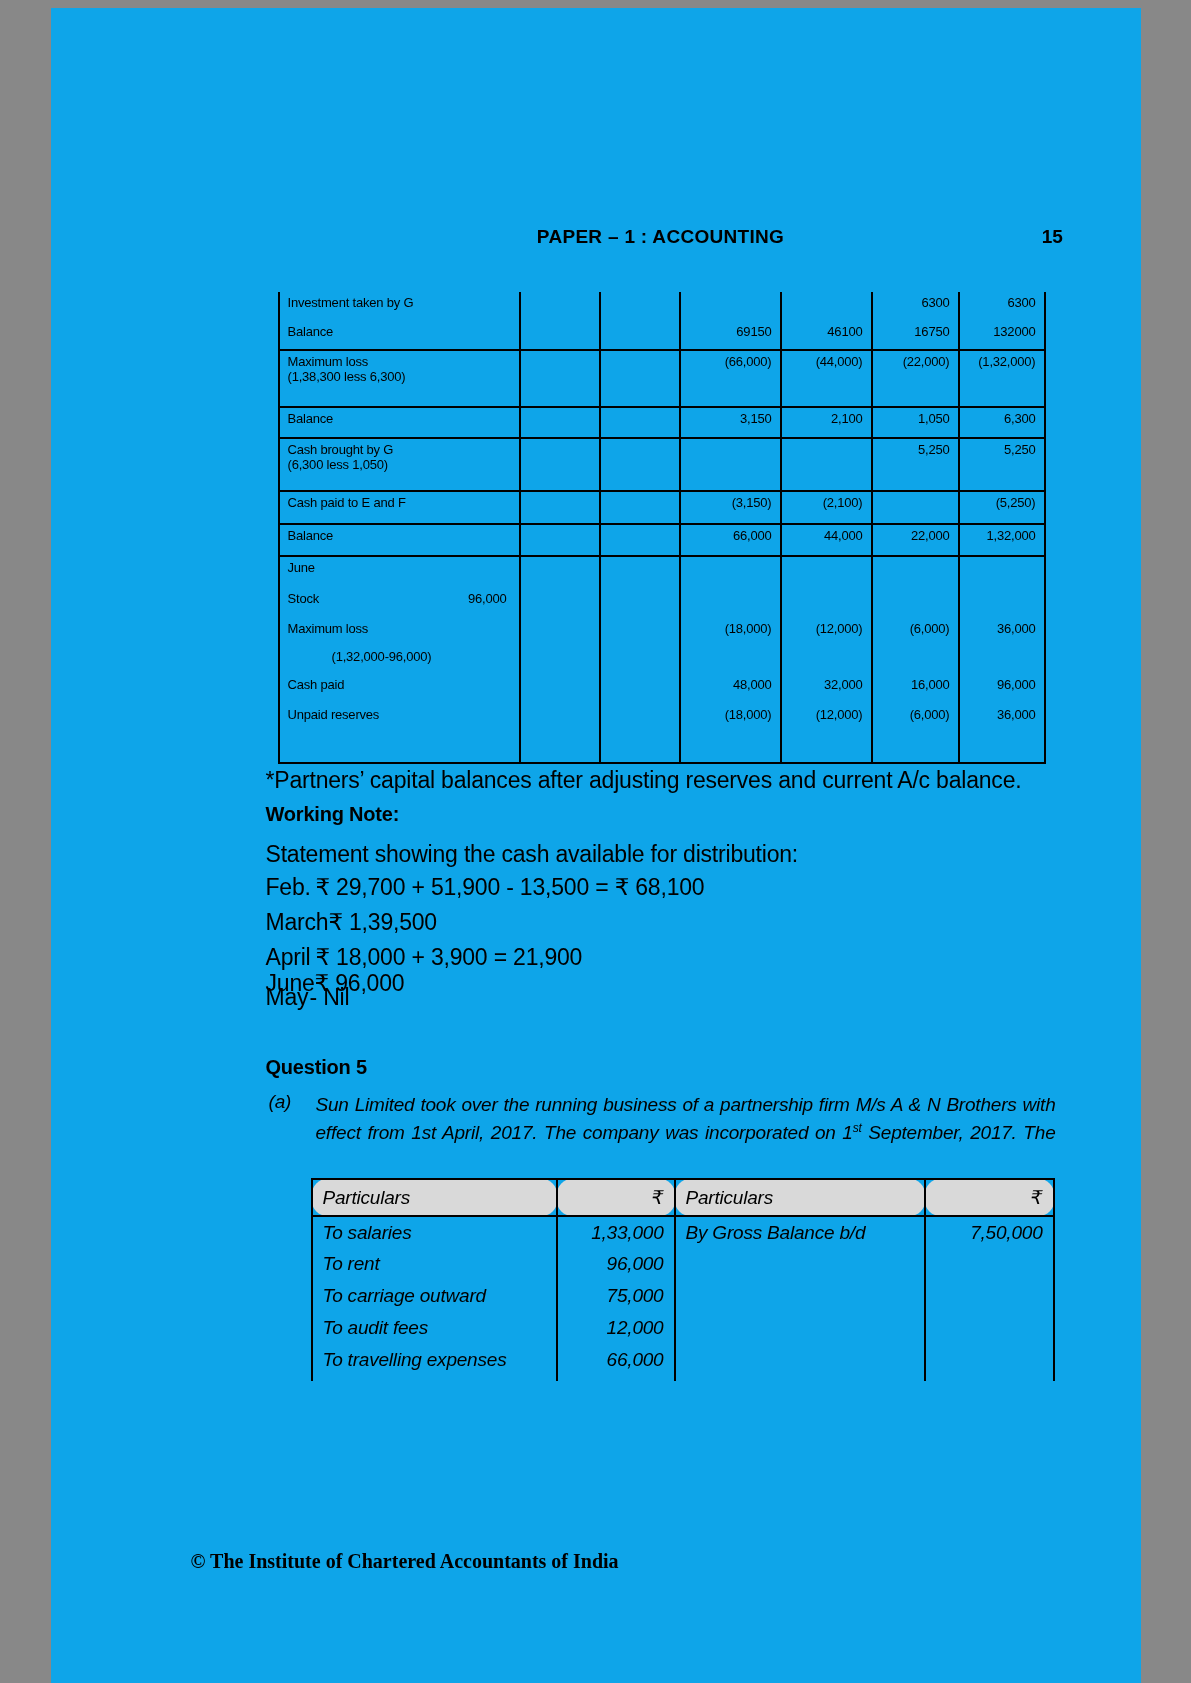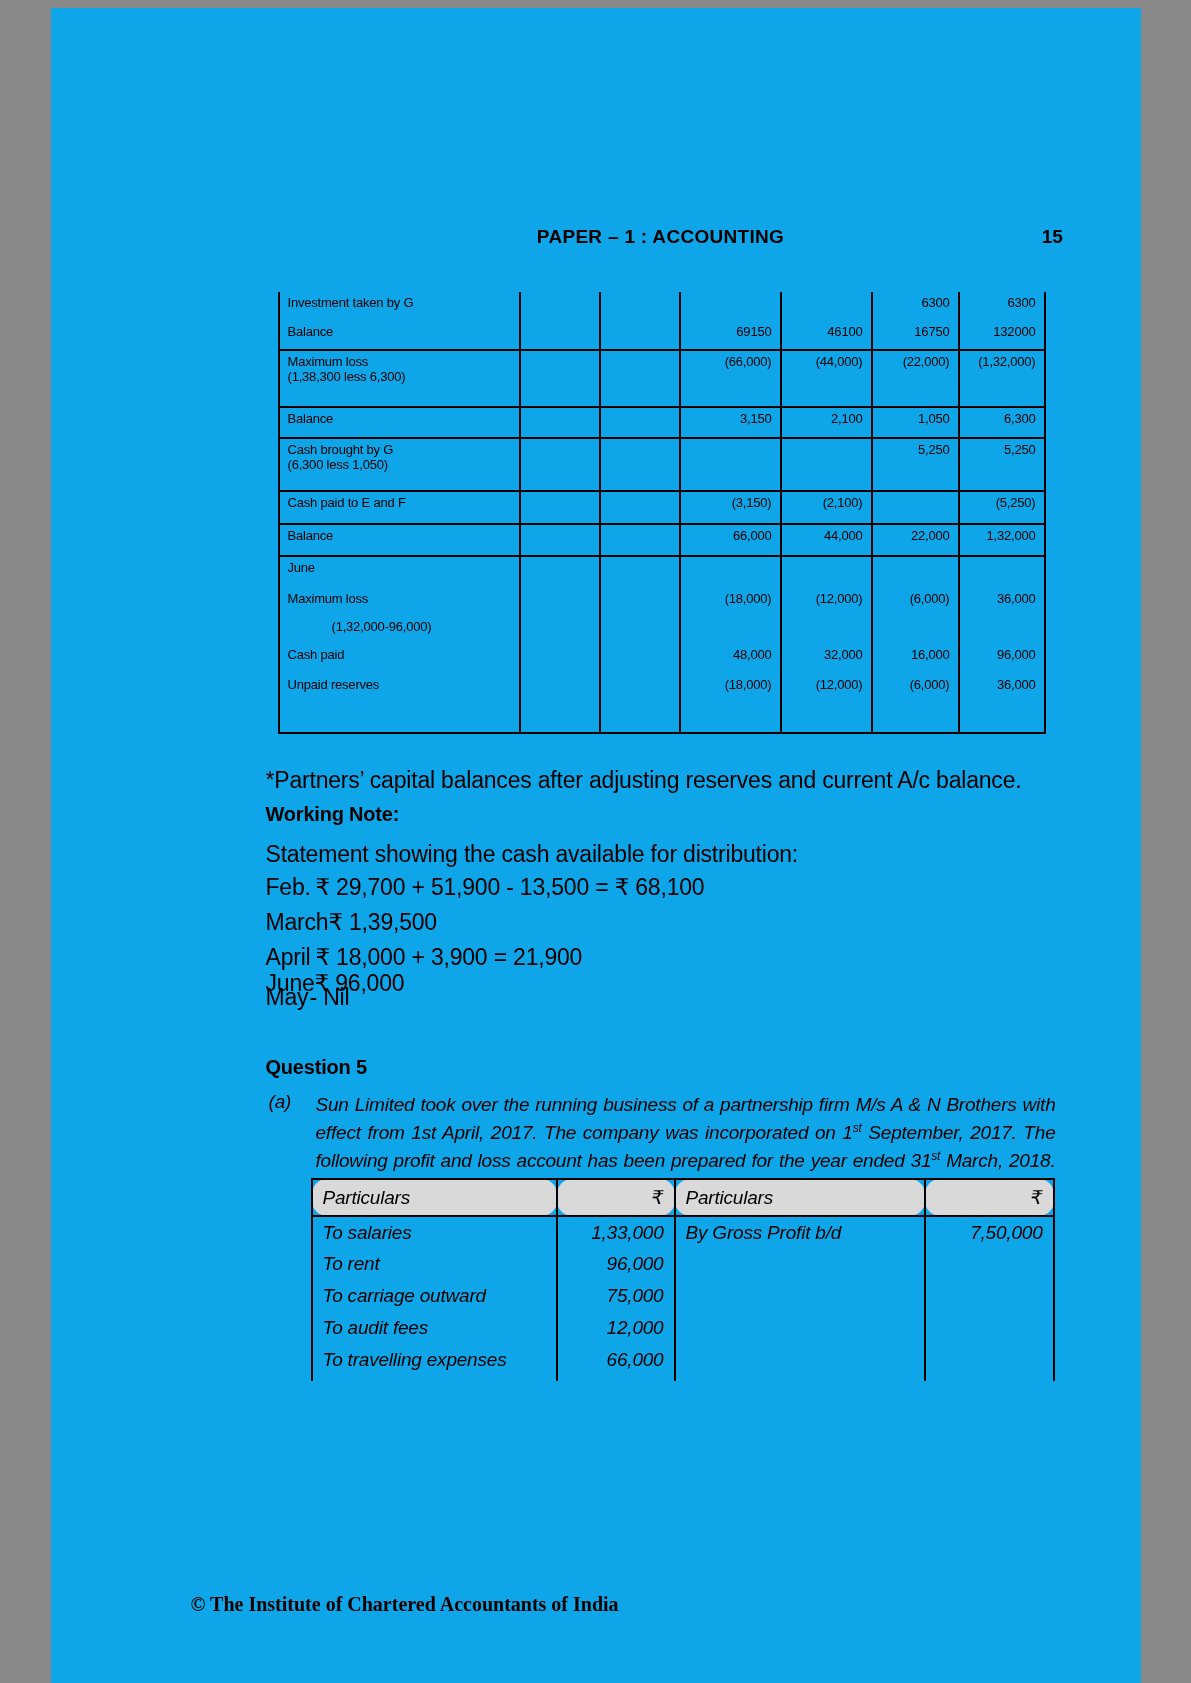--- a/index.html
+++ b/index.html
@@ -51,21 +51,21 @@
     border-collapse:collapse; table-layout:fixed;
     font-size:19px; font-style:italic; }
   table.t2 td, table.t2 th { border-left:2px solid #000; border-right:2px solid #000;
     vertical-align:middle; padding:0 10px; font-weight:normal; text-align:left;border-radius:15px; }
   table.t2 tr.thead th { background:#d9d9d9; border:2px solid #000; height:37px; }
   table.t2 td { height:32px; }
   table.t2 .amt, table.t2 th.amt { text-align:right; }
   table.t2 tr.stub td { height:5px; }
 
   
-  .footer { left:140px; top:1585px; font-family:"Liberation Serif","DejaVu Serif",serif;
+  .footer { left:140px; top:1542px; font-family:"Liberation Serif","DejaVu Serif",serif;
     font-weight:bold; font-size:20px; letter-spacing:0; }
 </style>
 </head>
 <body>
 
 <div class="page">
 
   <div class="abs doc-header">PAPER – 1 : ACCOUNTING</div>
   <div class="abs page-num">15</div>
 
@@ -152,20 +152,34 @@
 
     <tr style="height:32px">
       <td class="lbl">June</td>
       <td></td>
           <td></td>
       <td></td>
           <td></td>
           <td></td>
           <td></td>
     </tr>
+    <tr style="height:30px">
+      <td class="lbl">
+        <div class="stockline">
+          <span>Stock</span>
+          <span>96,000</span>
+        </div>
+      </td>
+      <td></td>
+          <td></td>
+      <td></td>
+          <td></td>
+          <td></td>
+          <td></td>
+    </tr>
     <tr style="height:28px">
       <td class="lbl">Maximum loss</td>
       <td></td>
           <td></td>
       <td class="num"><span class="u">(18,000)</span></td>
       <td class="num"><span class="u">(12,000)</span></td>
       <td class="num"><span class="u">(6,000)</span></td>
       <td class="num"><span class="u">36,000</span></td>
     </tr>
     <tr style="height:28px">
@@ -227,41 +241,40 @@
   </div>
   <div class="abs note-line" style="top:962px">
     <span class="month-label" style="min-width:46px">June</span><span>₹ 96,000</span>
   </div>
 
   <div class="abs q5-head">Question 5</div>
   <div class="abs q5-label">(a)</div>
   <div class="abs q5-para">
     <div class="pline" style="display:block; text-align:justify; text-align-last:justify;">Sun Limited took over the running business of a partnership firm M/s A &amp; N Brothers with</div>
     <div class="pline" style="display:block; text-align:justify; text-align-last:justify;"><span>effect from 1st April, 2017. The company was incorporated on 1</span><sup>st</sup><span> September, 2017. The</span></div>
-    <div class="pline" style="display:block; text-align:justify; text-align-last:justify;"><span>following profit and loss account has been prepared for the year ended 31</span><sup>st</sup><span> March, 2018.</span></div>
   </div>
 
   <table class="t2">
     <colgroup>
       <col style="width:245px">
         <col style="width:118px">
         <col style="width:250px">
         <col style="width:129px">
     </colgroup>
     <tbody>
         <tr class="thead">
       <th>Particulars</th>
       <th class="amt">₹</th>
       <th>Particulars</th>
       <th class="amt">₹</th>
     </tr>
     <tr>
       <td>To salaries</td>
       <td class="amt">1,33,000</td>
-      <td>By Gross Profit b/d</td>
+      <td>By Gross Balance b/d</td>
       <td class="amt">7,50,000</td>
     </tr>
     <tr>
       <td>To rent</td>
       <td class="amt">96,000</td>
       <td></td>
       <td class="amt"></td>
     </tr>
     <tr>
       <td>To carriage outward</td>

